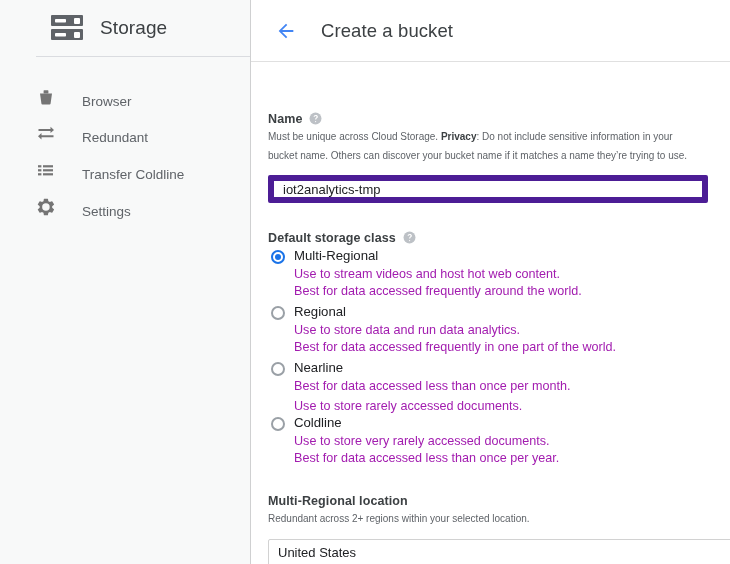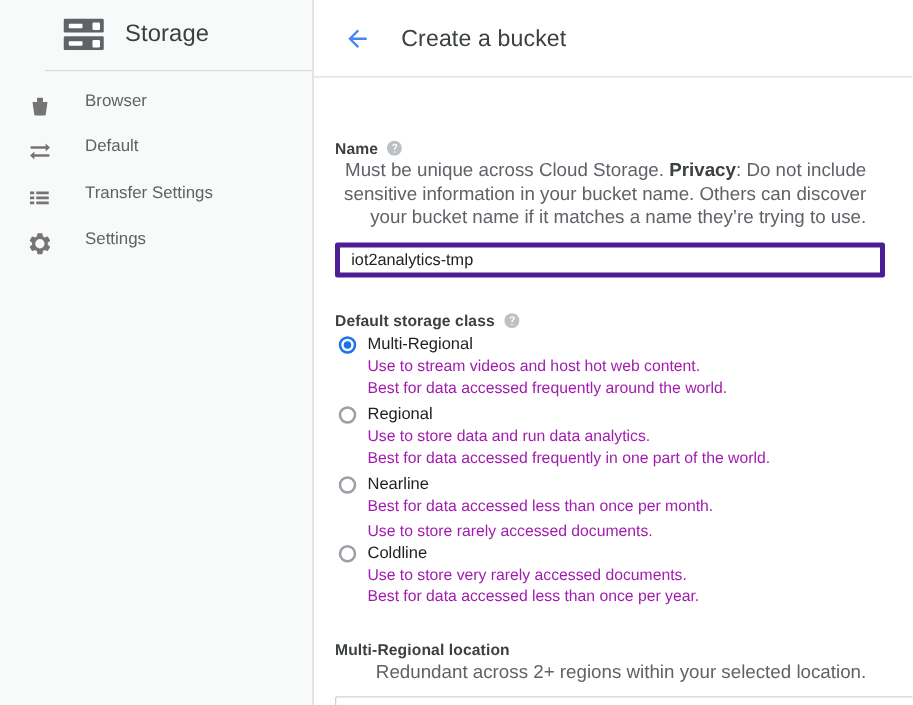--- a/index.html
+++ b/index.html
@@ -52,22 +52,22 @@
     color: #3c4043;
     font-weight: 400;
     letter-spacing: 0.1px;
   }
   .nav {
     padding-top: 16px;
   }
   .nav-item {
     height: 36px;
     display: flex;
-    align-items: flex-start;
-    padding-left: 22px;
+    align-items: flex-end;
+    padding-left: 36px;
     box-sizing: border-box;
     margin-bottom: 1px;
     cursor: pointer;
   }
   .nav-icon {
     width: 30px;
     height: 24px;
     display: flex;
     align-items: center;
     justify-content: flex-start;
@@ -129,36 +129,35 @@
     color: #3c4043;
     letter-spacing: 0.1px;
   }
   .help-icon {
     margin-left: 7px;
     width: 13px;
     height: 13px;
     display: inline-flex;
   }
   .help-desc {
-    font-size: 15px;
+    font-size: 10px;
     color: #5f6368;
     line-height: 18.5px;
     width: 425px;
     margin: 1px 0 10px 0;
-    text-align: right;
   }
   .help-desc b {
     color: #3c4043;
     font-weight: bold;
   }
 
   .text-input {
     width: 440px;
     height: 28px;
-    border: 4px solid #4c1d95;
+    border: 6px solid #4c1d95;
     border-radius: 2px;
     box-sizing: border-box;
     font-family: "Liberation Sans", sans-serif;
     font-size: 13px;
     color: #202124;
     padding: 0 9px;
     outline: none;
     background: #fff;
   }
 
@@ -275,35 +274,35 @@
         <span class="nav-label">Browser</span>
       </div>
 
       <div class="nav-item">
         <span class="nav-icon">
           <svg width="20" height="20" viewBox="0 0 20 20">
             <path d="M2.5 7.2 H14.5 V5 L18 8.2 L14.5 11.4 V9.2 H2.5 Z" fill="#757575" transform="translate(0,-1.3)"></path>
             <path d="M17.5 13.6 H5.5 V11.4 L2 14.6 L5.5 17.8 V15.6 H17.5 Z" fill="#757575" transform="translate(0,-1.3)"></path>
           </svg>
         </span>
-        <span class="nav-label">Default</span>
+        <span class="nav-label">Redundant</span>
       </div>
 
       <div class="nav-item">
         <span class="nav-icon">
           <svg width="20" height="20" viewBox="0 0 20 20">
             <rect x="2" y="5.2" width="3.4" height="2.2" fill="#757575"></rect>
             <rect x="7" y="5.2" width="10" height="2.2" fill="#757575"></rect>
             <rect x="2" y="9.2" width="3.4" height="2.2" fill="#757575"></rect>
             <rect x="7" y="9.2" width="10" height="2.2" fill="#757575"></rect>
             <rect x="2" y="13.2" width="3.4" height="2.2" fill="#757575"></rect>
             <rect x="7" y="13.2" width="10" height="2.2" fill="#757575"></rect>
           </svg>
         </span>
-        <span class="nav-label">Transfer Settings</span>
+        <span class="nav-label">Transfer Coldline</span>
       </div>
 
       <div class="nav-item">
         <span class="nav-icon">
           <svg width="20" height="20" viewBox="0 0 24 24">
             <path fill="#757575" d="M19.4 13c.04-.32.06-.66.06-1s-.02-.68-.07-1l2.11-1.63c.19-.15.24-.42.12-.64l-2-3.46a.5.5 0 0 0-.61-.22l-2.49 1a7.3 7.3 0 0 0-1.73-1l-.38-2.65A.49.49 0 0 0 13.9 2h-4a.49.49 0 0 0-.49.42l-.38 2.65c-.63.26-1.2.6-1.73 1l-2.49-1a.5.5 0 0 0-.61.22l-2 3.46c-.12.22-.07.49.12.64L4.43 11c-.05.32-.07.66-.07 1s.02.68.07 1l-2.11 1.63c-.19.15-.24.42-.12.64l2 3.46c.12.22.39.3.61.22l2.49-1c.53.4 1.1.74 1.73 1l.38 2.65c.04.24.25.42.49.42h4c.24 0 .45-.18.49-.42l.38-2.65c.63-.26 1.2-.6 1.73-1l2.49 1c.22.08.49 0 .61-.22l2-3.46a.5.5 0 0 0-.12-.64L19.4 13zm-7.5 3.5A4.5 4.5 0 1 1 16.4 12a4.5 4.5 0 0 1-4.5 4.5z"></path>
           </svg>
         </span>
         <span class="nav-label">Settings</span>
       </div>

